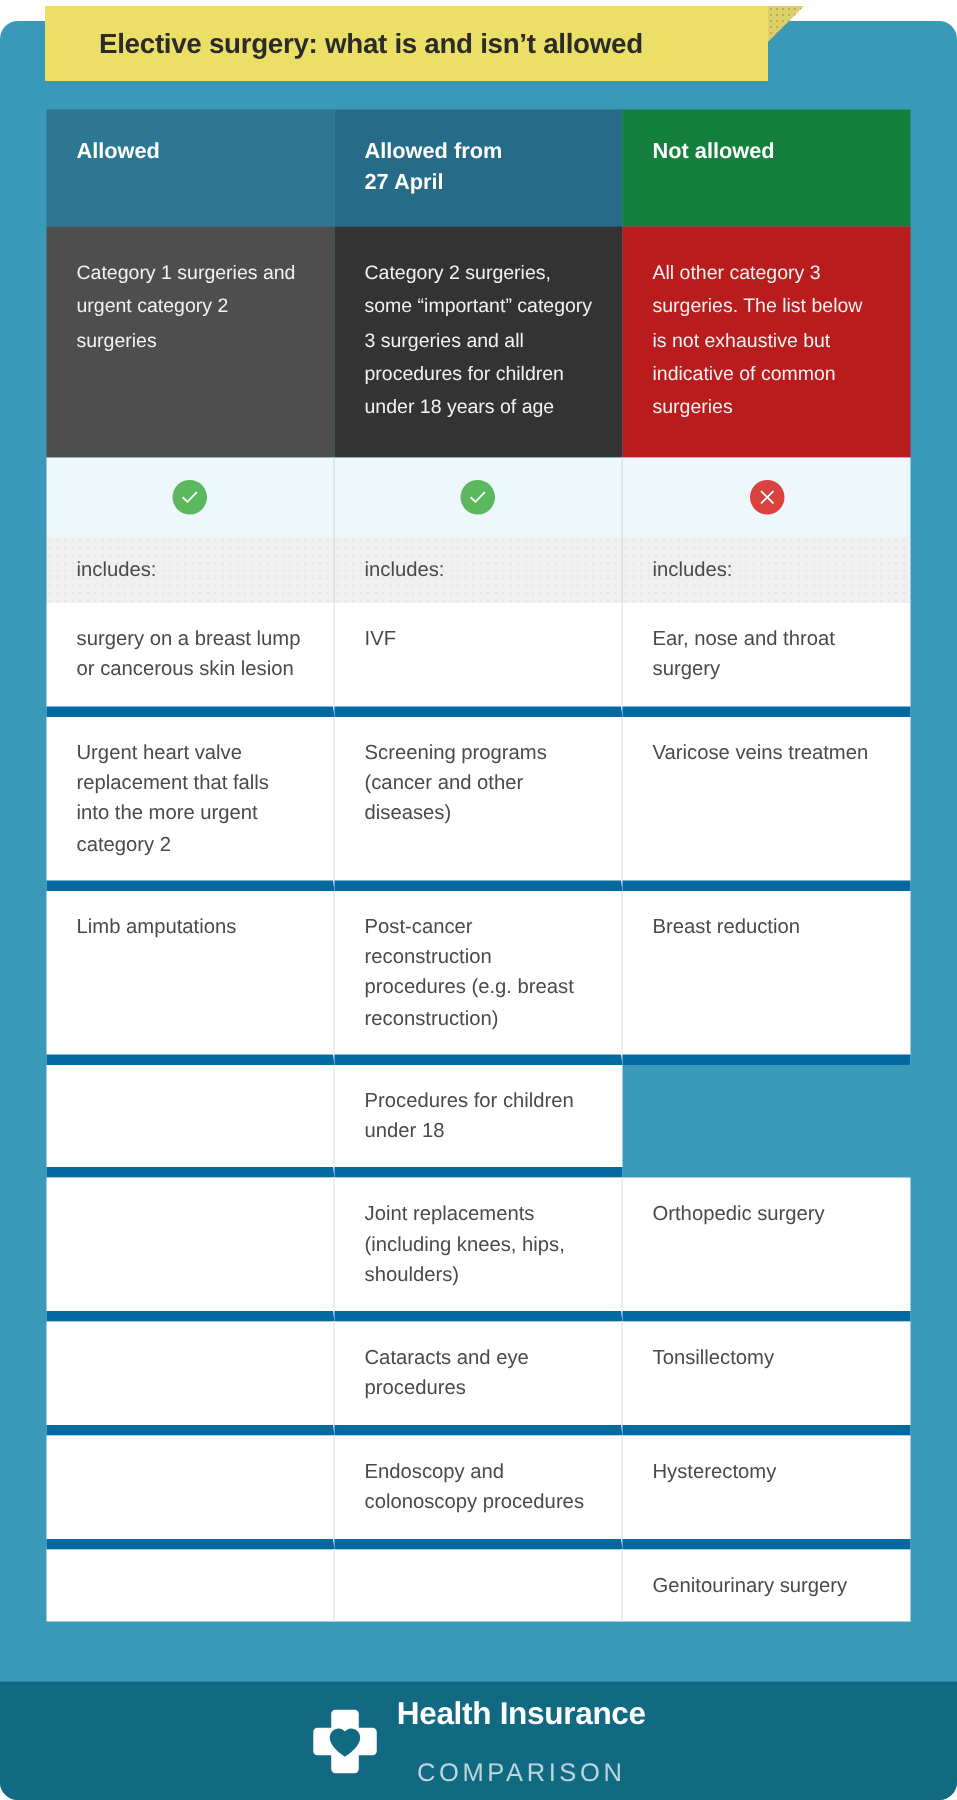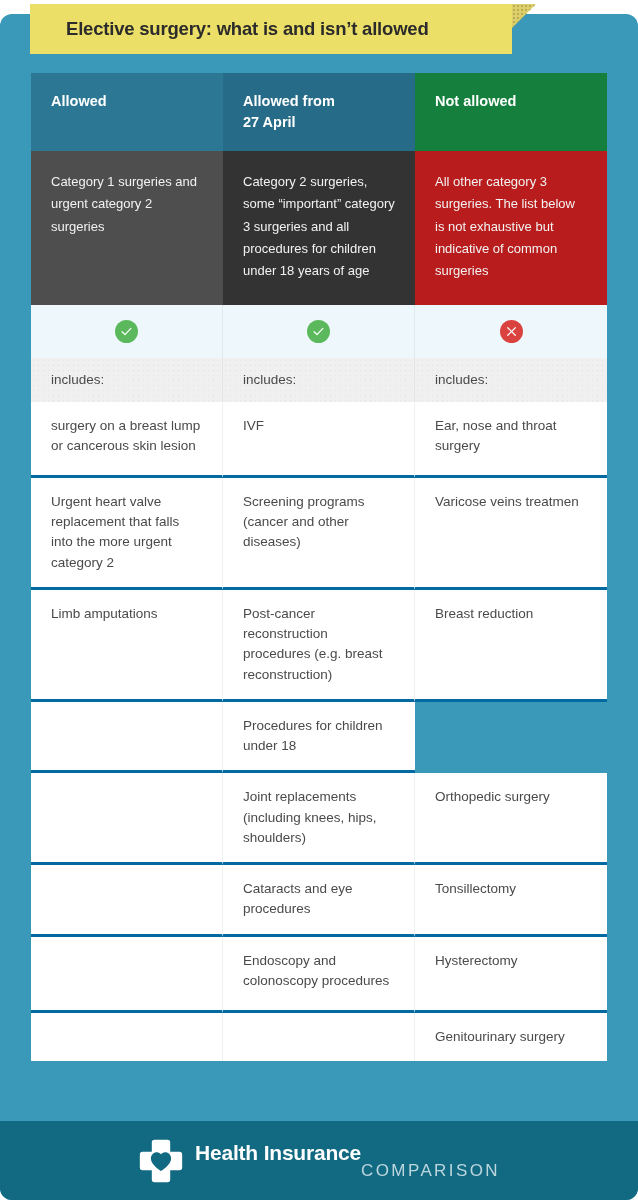--- a/index.html
+++ b/index.html
@@ -128,21 +128,21 @@
     padding: 0 20px;
     font-size: 13.5px;
     color: #4a4a4a;
   }
   .row-includes .cell:last-child { border-right: none; }
 
   
   .row-data .cell {
     background: #ffffff;
     border-right: 1px solid #eef0f1;
-    border-bottom: 3px solid #0369a1;
+    border-bottom: 7px solid #0369a1;
     padding: 14px 20px;
     font-size: 13.5px;
     line-height: 1.5;
     color: #4a4a4a;
   }
   .row-data .cell:last-child { border-right: none; }
   .row-data:last-child .cell { border-bottom: none; }
 
   .h-a { min-height: 76px; }
   .h-b { min-height: 103px; }
@@ -158,21 +158,21 @@
     position: absolute;
     left: 0; bottom: 0;
     width: 638px; height: 79px;
     background: #126a82;
     border-bottom-left-radius: 12px;
     border-bottom-right-radius: 12px;
     display: flex; align-items: center; justify-content: center;
   }
   .logo { display: flex; align-items: center; gap: 11px; }
   .logo-mark { width: 46px; height: 46px; display:block; }
-  .logo-text { display: flex; line-height: 1; }
+  .logo-text { display: flex; flex-direction: column; line-height: 1; align-items: center; }
   .logo-main {
     color: #ffffff;
     font-size: 21px;
     font-weight: bold;
     letter-spacing: -0.2px;
   }
   .logo-sub {
     color: #bcd6de;
     font-size: 17px;
     letter-spacing: 2.4px;

